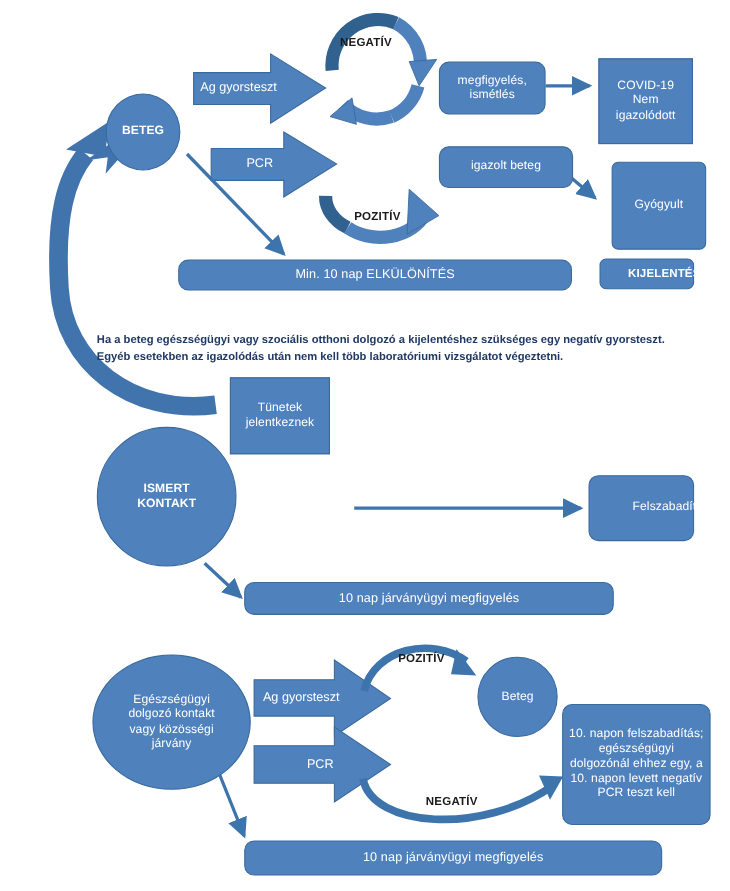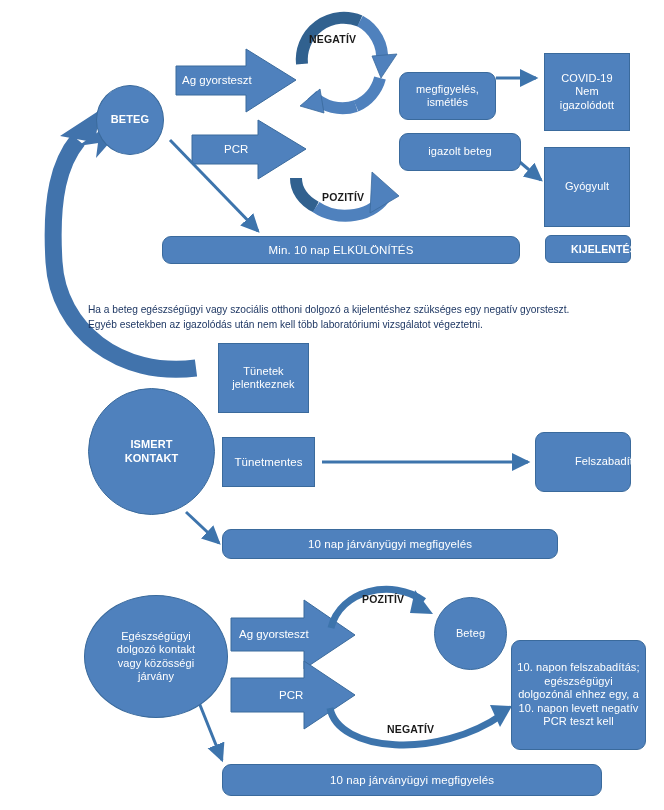--- a/index.html
+++ b/index.html
@@ -133,63 +133,60 @@
   </div>
 
   <span class="arrow-label" style="left:182px;top:74px;">Ag gyorsteszt</span>
 
   <span class="arrow-label" style="left:224px;top:143px;">PCR</span>
 
   <span class="cycle-label" style="left:309px;top:33px;">NEGATÍV</span>
 
   <span class="cycle-label" style="left:322px;top:191px;">POZITÍV</span>
 
-  <div class="node rounded t11" style="left:399px;top:56px;width:97px;height:48px;white-space:pre-line;margin-top:16px;">
+  <div class="node rounded t11" style="left:399px;top:56px;width:97px;height:48px;white-space:pre-line;">
     <span>megfigyelés,
 ismétlés</span>
   </div>
 
   <div class="node rounded t11" style="left:399px;top:133px;width:122px;height:38px;">
     <span>igazolt beteg</span>
   </div>
 
   <div class="node sharp t11" style="left:544px;top:53px;width:86px;height:78px;white-space:pre-line;text-align:center;">
     <span>COVID-19
 Nem
 igazolódott</span>
   </div>
 
-  <div class="node sharp t11" style="left:544px;top:147px;width:86px;height:80px;">
+  <div class="node sharp t11" style="left:556px;top:147px;width:86px;height:80px;border-radius:6px;">
     <span>Gyógyult</span>
   </div>
 
   <div class="node rounded-sm t10 bold" style="left:545px;top:235px;width:86px;height:28px;">
     <span>KIJELENTÉS</span>
   </div>
 
   <div class="node rounded t115" style="left:162px;top:236px;width:358px;height:28px;">
     <span>Min. 10 nap ELKÜLÖNÍTÉS</span>
   </div>
 
-  <div class="note" style="left:88px;top:303px;width:530px;">Ha a beteg egészségügyi vagy szociális otthoni dolgozó a kijelentéshez szükséges egy negatív gyorsteszt.
+  <div class="note" style="left:88px;top:303px;width:530px;font-weight:bold;">Ha a beteg egészségügyi vagy szociális otthoni dolgozó a kijelentéshez szükséges egy negatív gyorsteszt.
 Egyéb esetekben az igazolódás után nem kell több laboratóriumi vizsgálatot végeztetni.</div>
 
-  <div class="node sharp t11" style="left:209px;top:343px;width:91px;height:70px;white-space:pre-line;margin-left:9px;">
+  <div class="node sharp t11" style="left:209px;top:343px;width:91px;height:70px;white-space:pre-line;">
     <span>Tünetek
 jelentkeznek</span>
   </div>
 
   <div class="node ellipse t11 bold" style="left:88px;top:388px;width:127px;height:127px;white-space:pre-line;">
     <span>ISMERT
 KONTAKT</span>
   </div>
 
-  <div class="node sharp t115" style="left:222px;top:437px;width:93px;height:50px;">
-    <span>Tünetmentes</span>
-  </div>
 
   <div class="node rounded t11" style="left:535px;top:432px;width:96px;height:60px;padding-left:34px;">
     <span>Felszabadítás</span>
   </div>
 
   <div class="node rounded t115" style="left:222px;top:529px;width:336px;height:30px;">
     <span>10 nap járványügyi megfigyelés</span>
   </div>
 
   <div class="node ellipse t11" style="left:84px;top:595px;width:144px;height:123px;white-space:pre-line;justify-content:center;">

